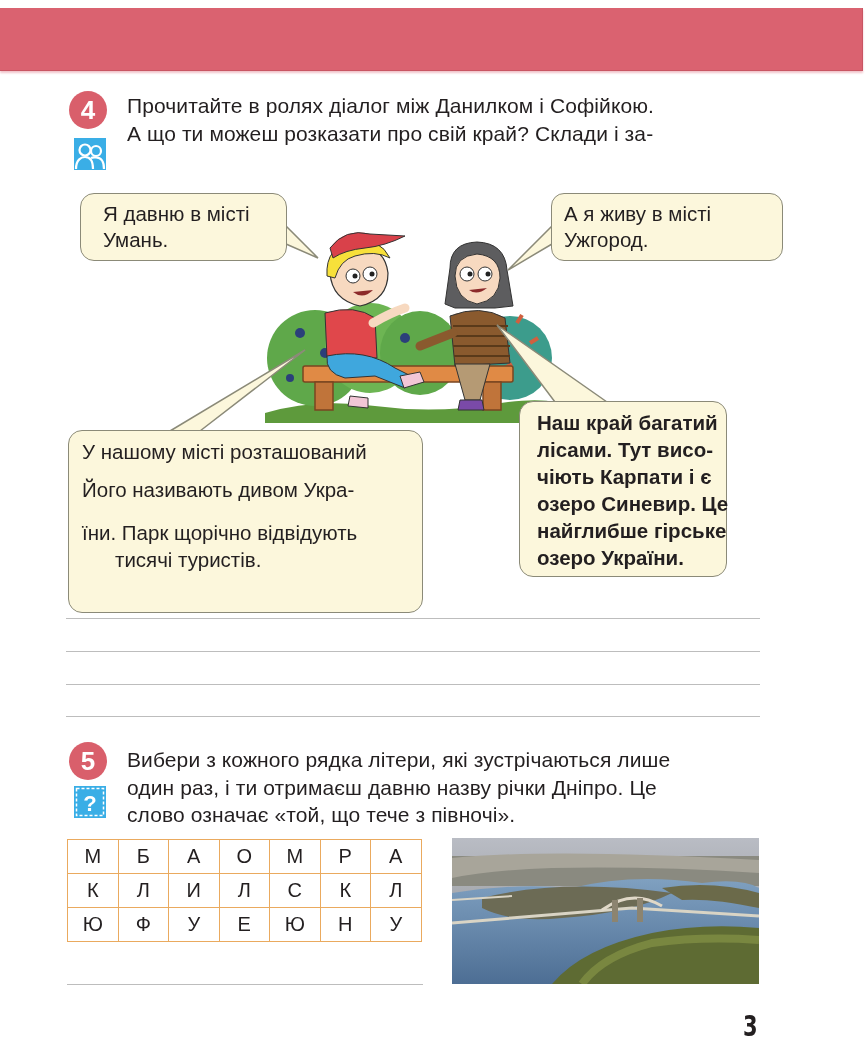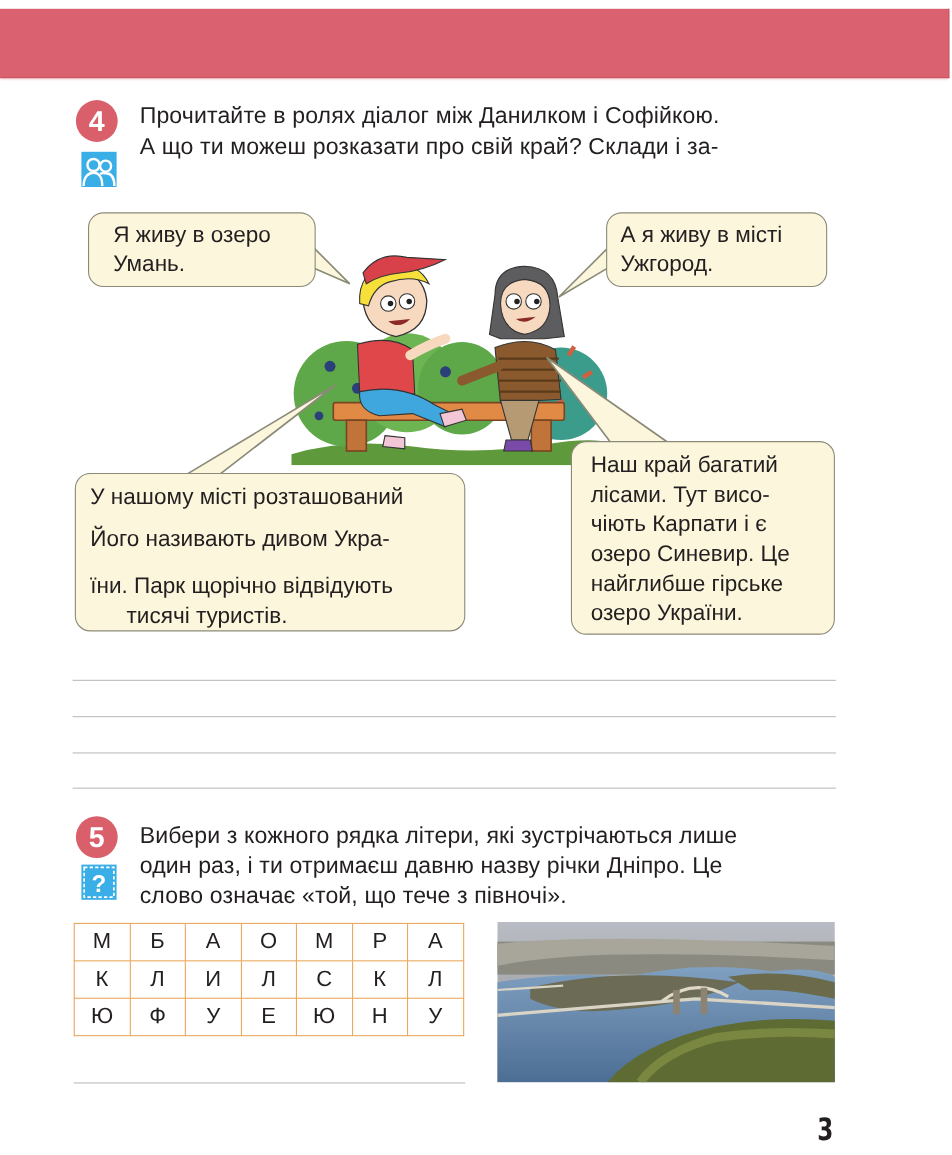--- a/index.html
+++ b/index.html
@@ -95,34 +95,34 @@
 </svg>
 
 <svg class="tails" viewBox="0 0 865 600">
   <path d="M286 226 L318 258 L286 244" fill="#fcf7dc" stroke="#8b8a78" stroke-width="1.5"></path>
   <path d="M552 226 L508 270 L552 244" fill="#fcf7dc" stroke="#8b8a78" stroke-width="1.5"></path>
   <path d="M170 431 L305 350 L200 431" fill="#fcf7dc" stroke="#8b8a78" stroke-width="1.5"></path>
   <path d="M555 402 L497 325 L607 402" fill="#fcf7dc" stroke="#8b8a78" stroke-width="1.5"></path>
 </svg>
 
 <div class="bubble" style="left:80px;top:193px;width:207px;height:68px;">
-  <div class="txt" style="left:22px;top:7px;">Я живу в озеро</div>
+  <div class="txt" style="left:22px;top:7px;">Я давню в місті</div>
   <div class="txt" style="left:22px;top:33px;">Умань.</div>
 </div>
-<div class="bubble" style="left:551px;top:193px;width:201px;height:68px;">
+<div class="bubble" style="left:551px;top:193px;width:232px;height:68px;border-radius:13px;">
   <div class="txt" style="left:12px;top:7px;">А я живу в місті</div>
   <div class="txt" style="left:12px;top:33px;text-align:center;">Ужгород.</div>
 </div>
-<div class="bubble" style="left:68px;top:430px;width:355px;height:144px;">
+<div class="bubble" style="left:68px;top:430px;width:355px;height:183px;">
   <div class="txt" style="left:13px;top:8px;">У нашому місті розташований</div>
   <div class="txt" style="left:13px;top:46px;">Його називають дивом Укра-</div>
   <div class="txt" style="left:13px;top:89px;">їни. Парк щорічно відвідують</div>
   <div class="txt" style="left:13px;top:116px;margin-left:33px;">тисячі туристів.</div>
 </div>
-<div class="bubble" style="left:519px;top:401px;width:240px;height:176px;">
+<div class="bubble" style="left:519px;top:401px;width:208px;height:176px;font-weight:bold;">
   <div class="txt" style="left:17px;top:8px;">Наш край багатий</div>
   <div class="txt" style="left:17px;top:35px;">лісами. Тут висо-</div>
   <div class="txt" style="left:17px;top:62px;">чіють Карпати і є</div>
   <div class="txt" style="left:17px;top:89px;">озеро Синевир. Це</div>
   <div class="txt" style="left:17px;top:116px;">найглибше гірське</div>
   <div class="txt" style="left:17px;top:143px;">озеро України.</div>
 </div>
 
 <div class="write-line" style="top:618px;"></div>
 <div class="write-line" style="top:651px;"></div>

